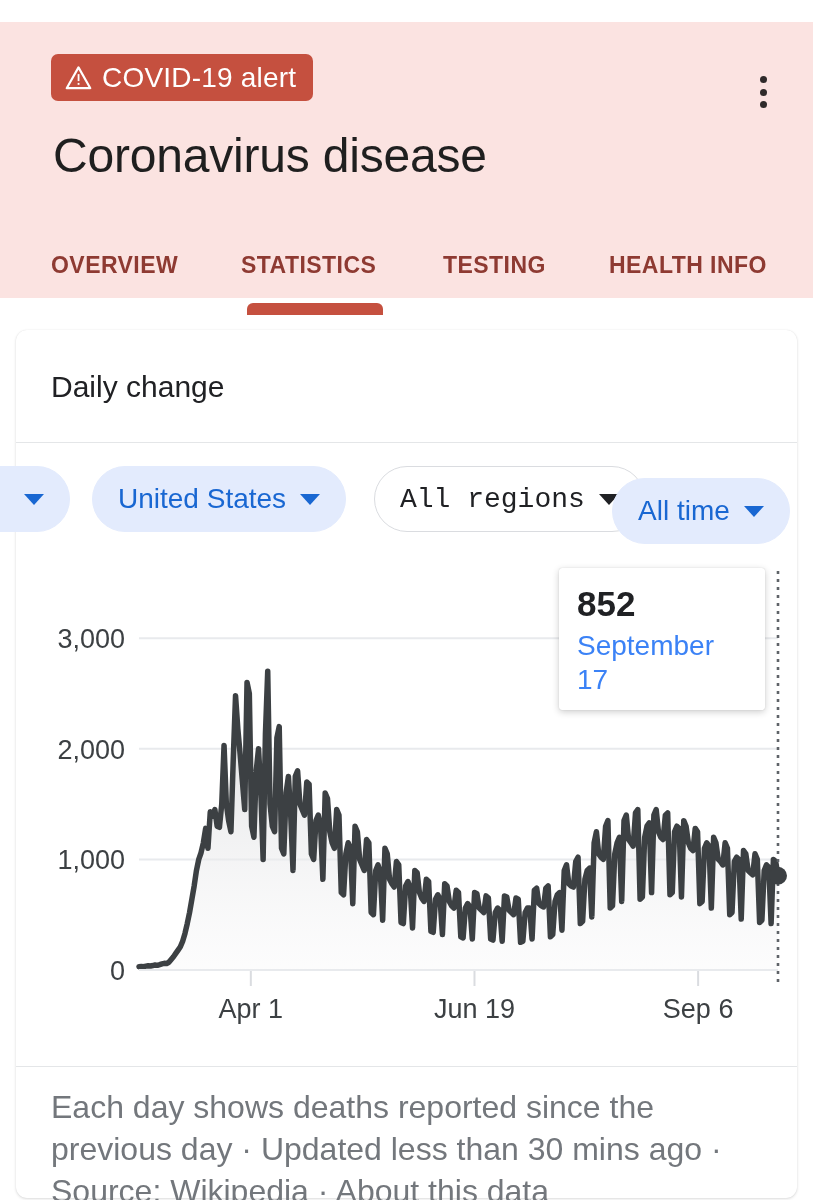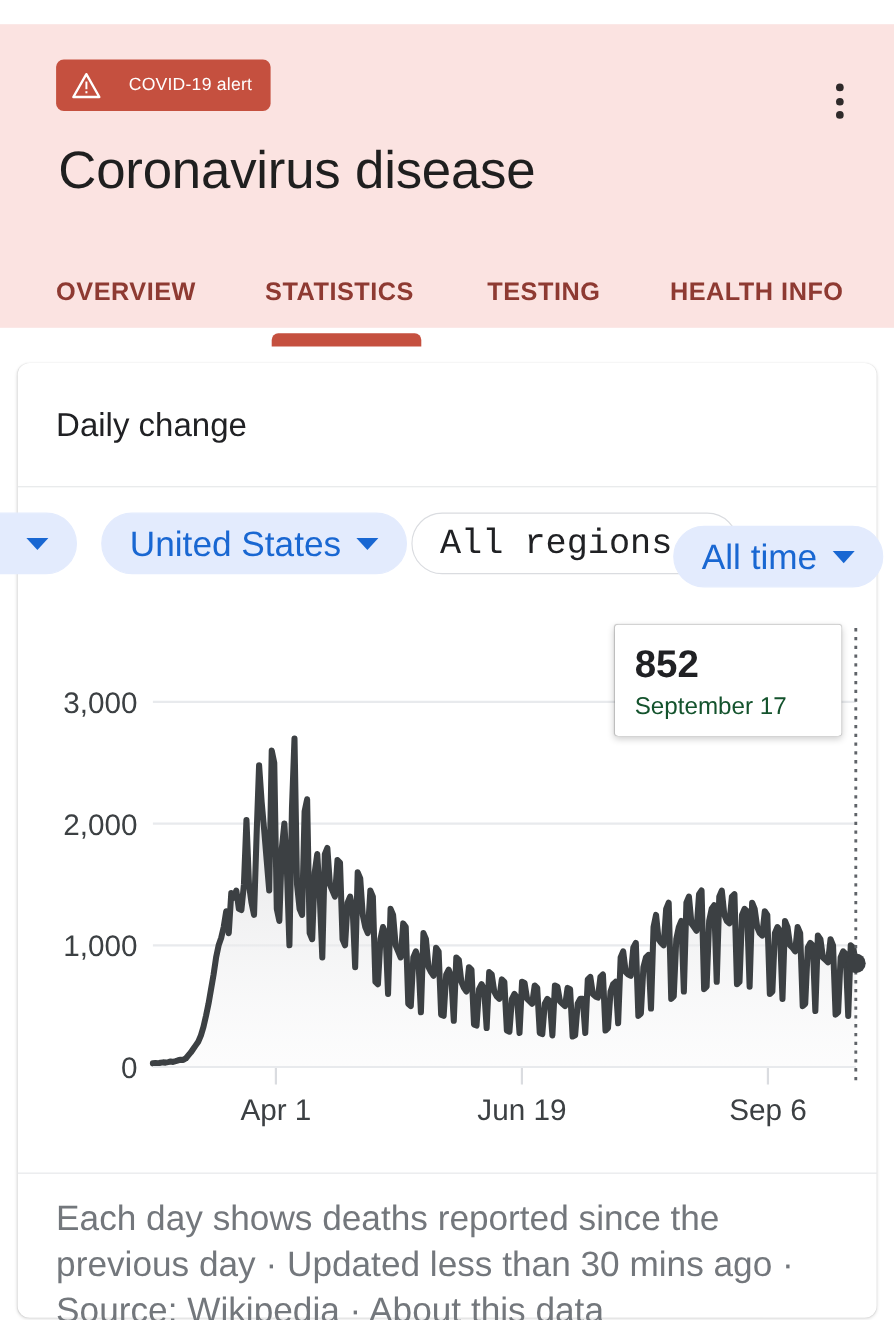--- a/index.html
+++ b/index.html
@@ -16,21 +16,21 @@
     position: absolute; left: 0; top: 22px; width: 813px; height: 276px;
     background: #fbe3e1;
   }
   .alert-badge {
     position: absolute; left: 51px; top: 32px;
     height: 47px; display: flex; align-items: center; gap: 10px;
     background: #c5503f; border-radius: 7px; padding: 0 17px 0 14px;
   }
   .alert-badge .tri { flex: 0 0 auto; display:block; }
   .alert-badge .label {
-    color: #ffffff; font-size: 16px; letter-spacing: .2px; white-space: nowrap; margin-left: 15px;
+    color: #ffffff; font-size: 28px; letter-spacing: .2px; white-space: nowrap;
   }
   .kebab {
     position: absolute; right: 37px; top: 52px;
     width: 26px; height: 36px;
     display: flex; flex-direction: column; align-items: center; justify-content: space-between;
     padding: 2px 0;
   }
   .kebab i { display:block; width: 7px; height: 7px; border-radius: 50%; background: #2f2a2a; }
   .page-title {
     position: absolute; left: 53px; top: 106px;
@@ -67,24 +67,24 @@
   }
   .divider-top {
     position: absolute; left: 0; top: 112px; width: 781px; height: 1px; background: #e4e6e8;
   }
 
   
   .chips {
     position: absolute; left: 0; top: 136px; width: 781px; height: 72px;
   }
   .chip {
-    position: absolute; top: 0; height: 56px;
+    position: absolute; top: 0; height: 66px;
     display: flex; align-items: center; gap: 14px;
     border-radius: 34px; padding: 0 25px;
-    font-size: 32px; white-space: nowrap;
+    font-size: 28px; white-space: nowrap;
   }
   .chip.sel { background: #e3ebfd; color: #1967d2; border: 1px solid #e3ebfd; }
   .chip.plain { background: #ffffff; color: #202124; border: 1px solid #dadce0; font-family: Liberation Mono, monospace; }
   .chip .caret { width: 0; height: 0; border-left: 10px solid transparent; border-right: 10px solid transparent; }
   .chip.sel .caret { border-top: 11px solid #1967d2; }
   .chip.plain .caret { border-top: 11px solid #202124; }
   .chip.c0 { left: -66px; width: 120px; justify-content: flex-end; }
   .chip.c1 { left: 76px; }
   .chip.c2 { left: 358px; }
   .chip.c3 { left: 596px; margin-top: 12px; }
@@ -96,21 +96,21 @@
   .chart-svg { display: block; }
 
   .tooltip {
     position: absolute; left: 543px; top: 238px;
     width: 206px; min-height: 92px;
     background: #ffffff; border-radius: 3px;
     box-shadow: 0 2px 7px rgba(0,0,0,.20), 0 0 1px rgba(0,0,0,.22);
     padding: 15px 18px 14px 18px;
   }
   .tooltip .tt-val { font-size: 35px; font-weight: bold; color: #202124; line-height: 1.2; }
-  .tooltip .tt-date { font-size: 22px; color: #14532d; margin-top: 4px; line-height: 1.2; }
+  .tooltip .tt-date { font-size: 28px; color: #3b82f6; margin-top: 4px; line-height: 1.2; }
 
   
   .divider-bot {
     position: absolute; left: 0; top: 736px; width: 781px; height: 1px; background: #e4e6e8;
   }
   .footnote {
     position: absolute; left: 35px; top: 756px; width: 720px;
     font-size: 32px; line-height: 1.32; color: #73777c;
   }
   .footnote a { color: #73777c; text-decoration: underline; }

